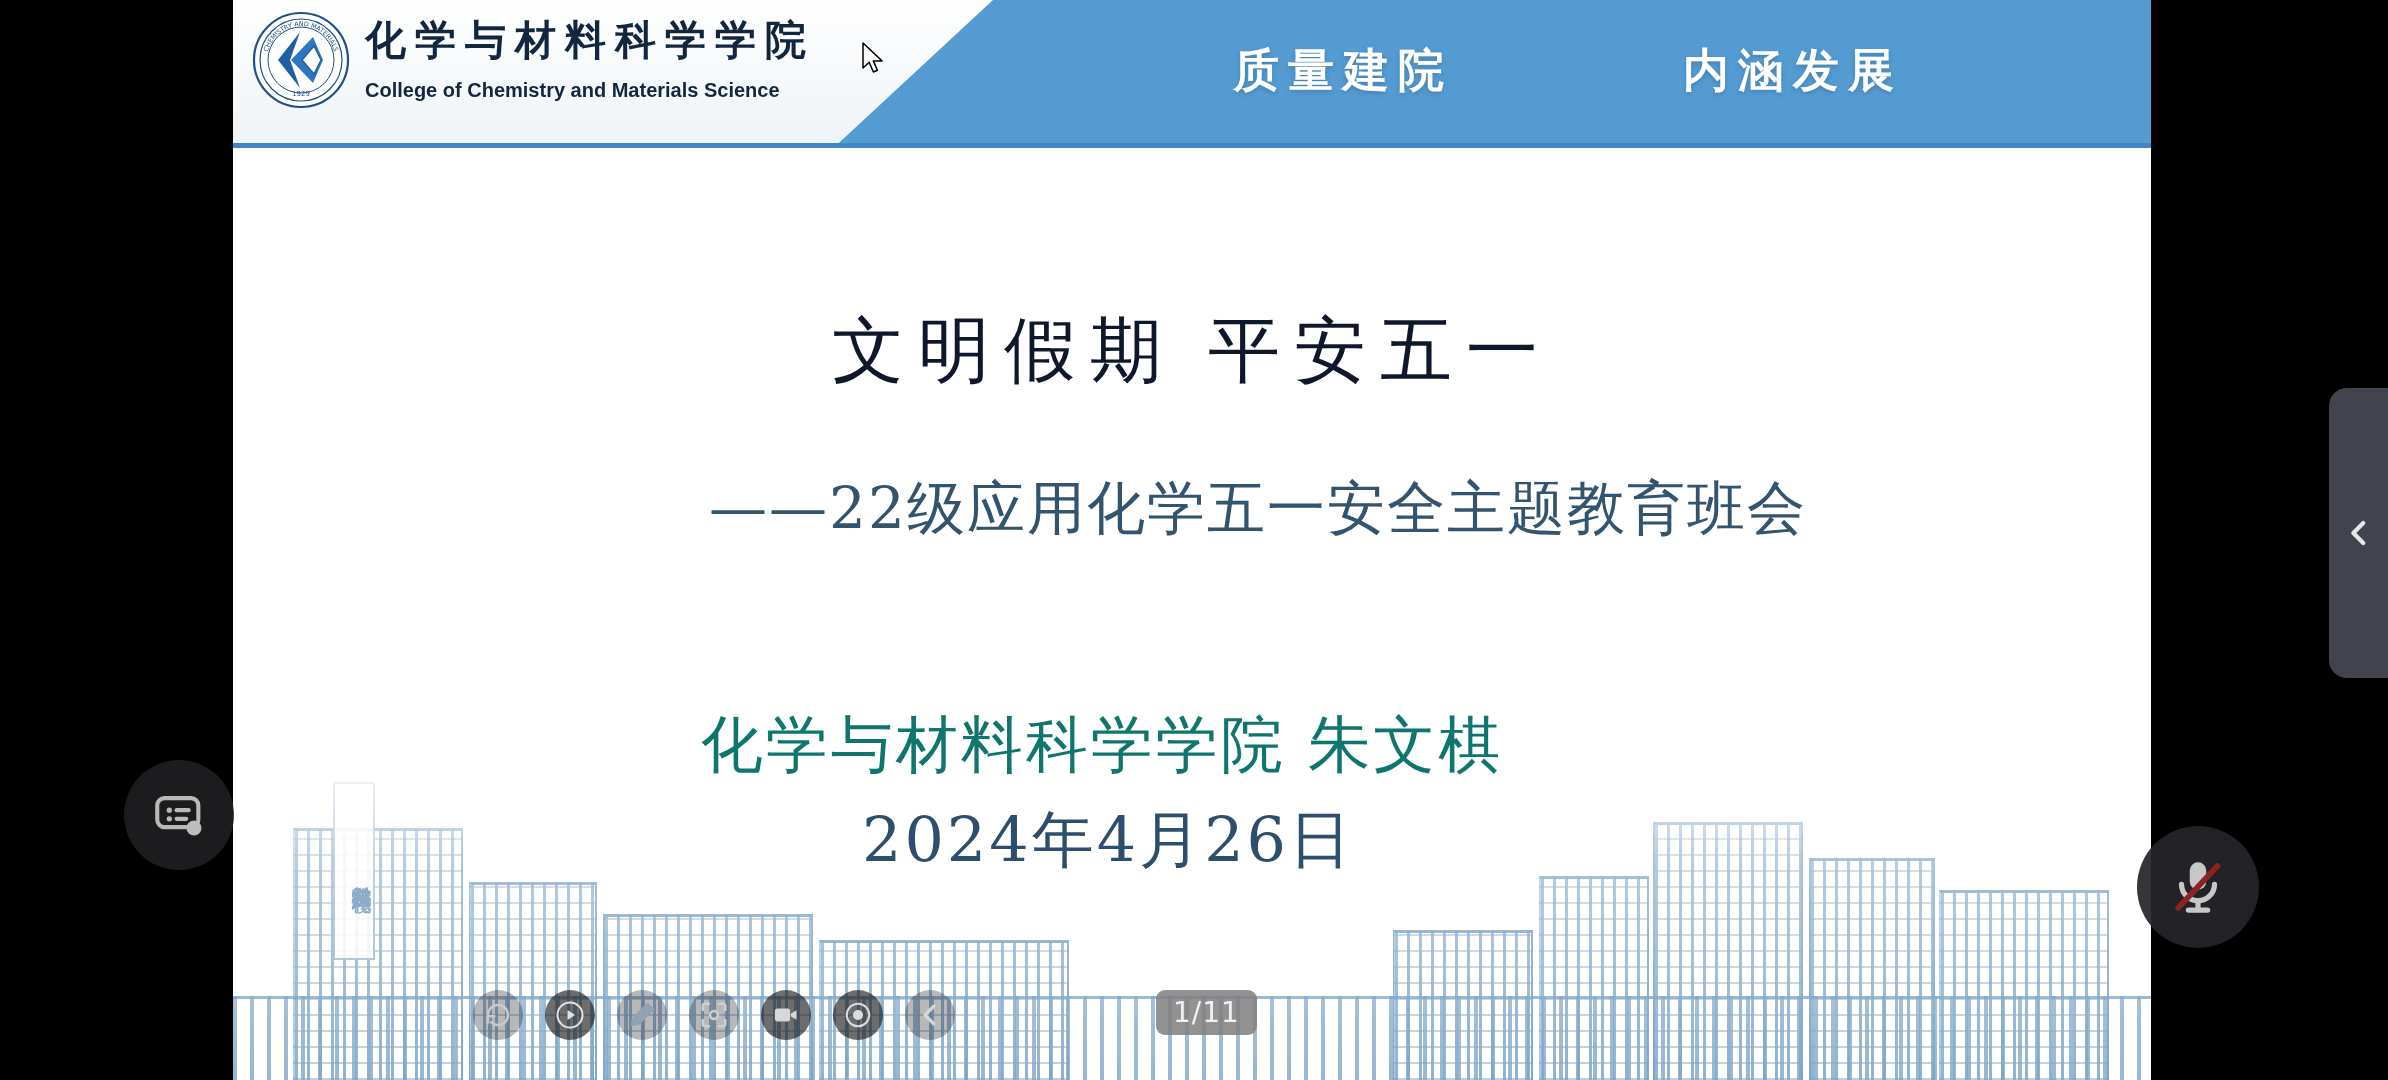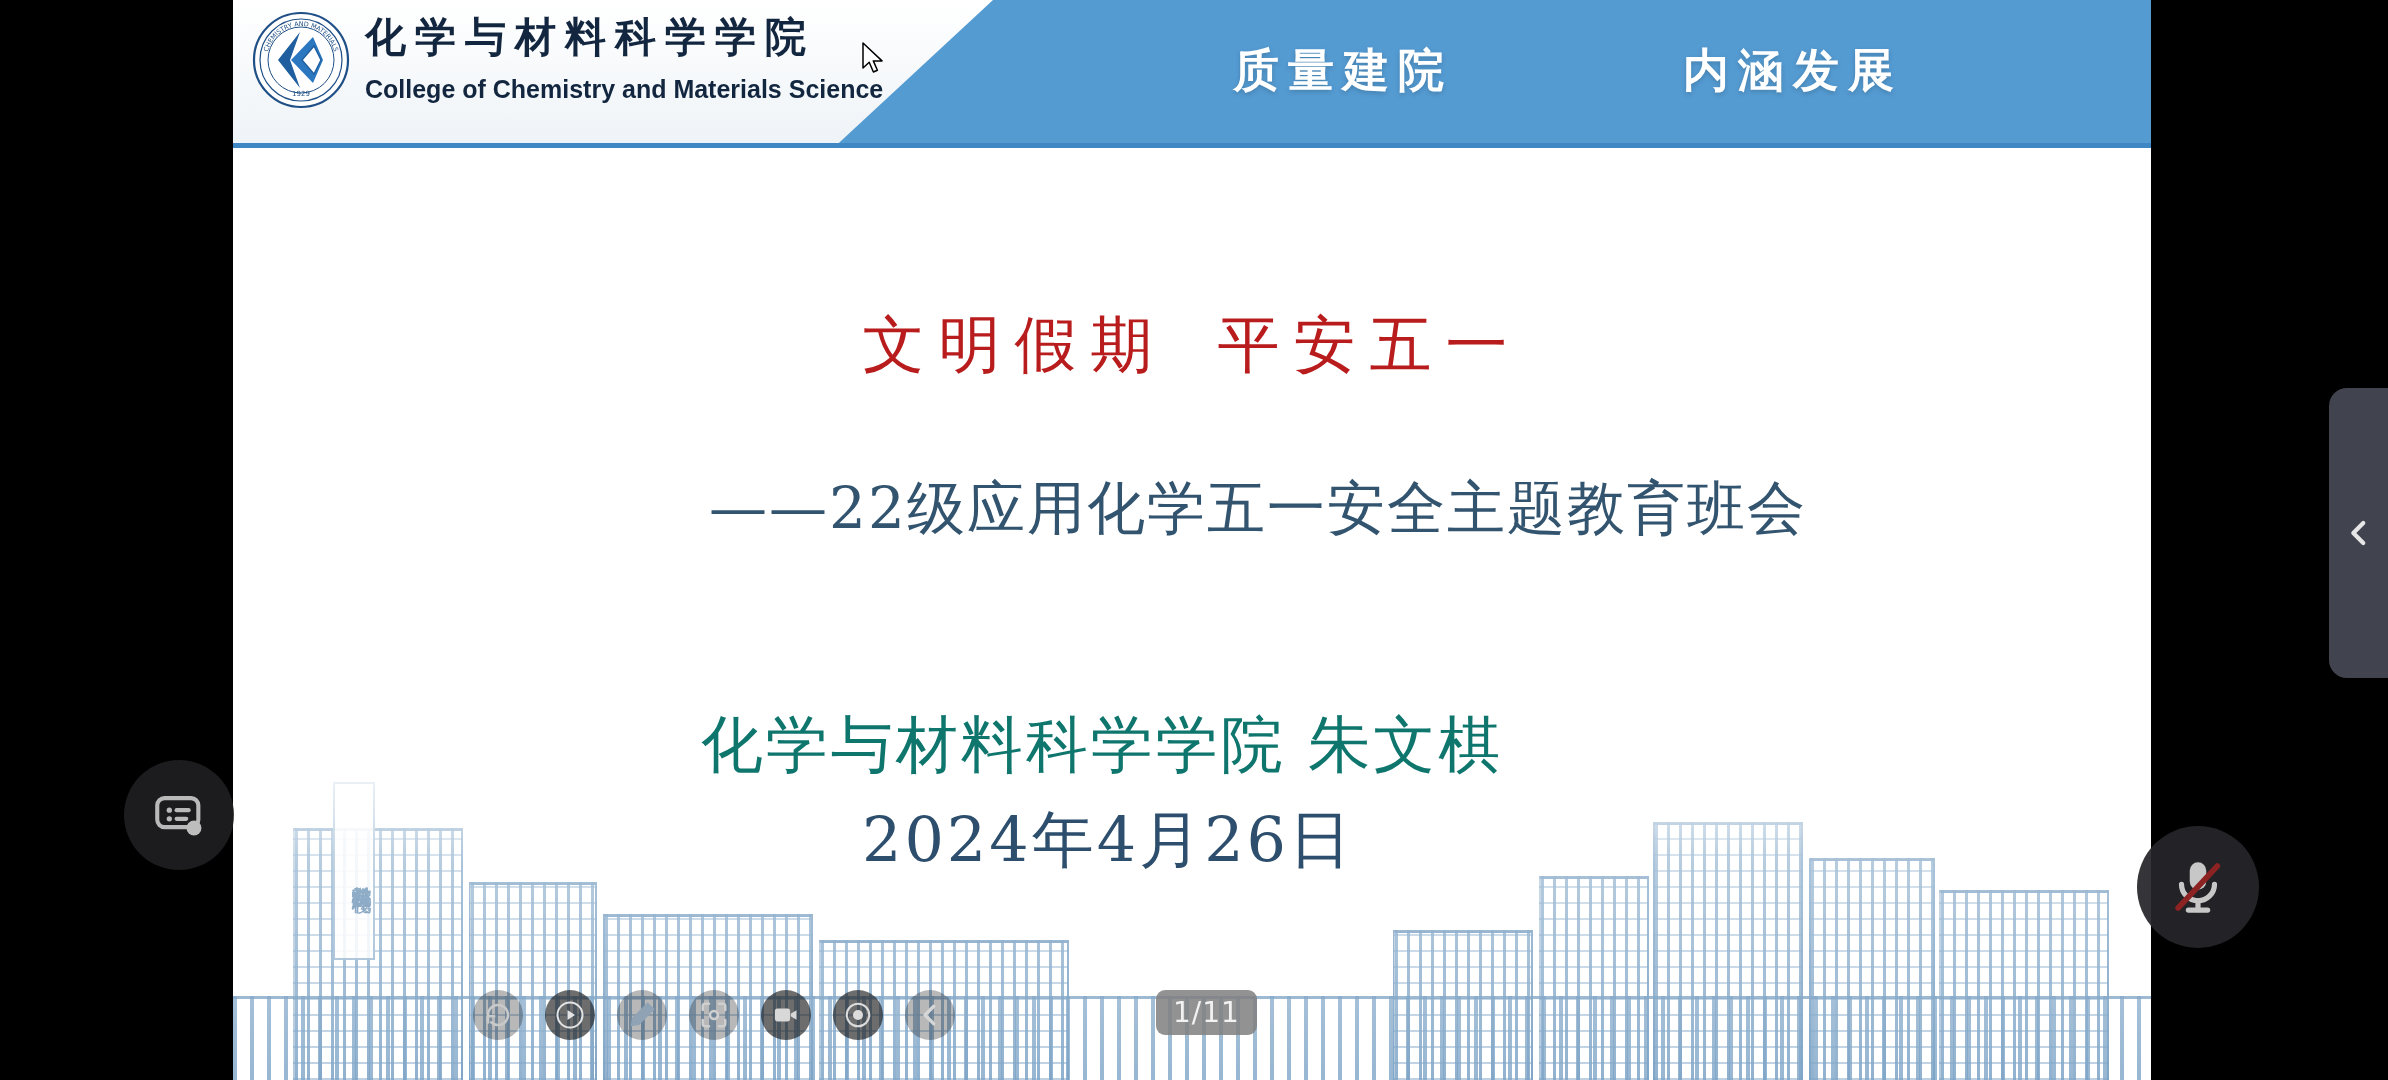--- a/index.html
+++ b/index.html
@@ -38,42 +38,42 @@
   }
 
   .brand { position:absolute; left:18px; top:10px; display:flex; align-items:center; gap:14px; }
   .logo { width:100px; height:100px; flex:0 0 auto; position:relative; }
   .brand-text { display:flex; flex-direction:column; justify-content:center; }
   .brand-cn {
     font-size:41px; font-weight:bold; color:#12263f;
     letter-spacing:9px; line-height:1.15; white-space:nowrap;
   }
   .brand-en {
-    font-size:25px; font-weight:bold; color:#12263f;
+    font-size:20px; font-weight:bold; color:#12263f;
     letter-spacing:0px; line-height:1.3; white-space:nowrap; margin-top:12px;
   }
 
   .slogan {
     position:absolute; top:40px;
     font-size:46px; font-weight:bold; color:#ffffff;
     letter-spacing:9px; white-space:nowrap;
     text-shadow:0 2px 5px rgba(0,0,0,.18);
     font-family:"DejaVu Sans", sans-serif;
   }
   .slogan-1 { left:1000px; }
   .slogan-2 { left:1450px; }
 
   
   .slide-body { position:absolute; left:0; top:148px; width:100%; bottom:0; }
 
   .title-main {
     position:absolute; left:0; right:0; top:155px;
     text-align:center;
-    font-family:Liberation Mono, monospace;
-    font-size:62px; color:#b91c1c;
+    font-family:Liberation Serif, serif;
+    font-size:72px; color:#0f172a;
     letter-spacing:14px;
     white-space:nowrap;
   }
   .title-sub {
     position:absolute; left:12px; right:0; top:322px;
     text-align:center;
     font-family:"DejaVu Serif", serif;
     font-size:58px; color:#32546f;
     letter-spacing:2px;
     white-space:nowrap;

